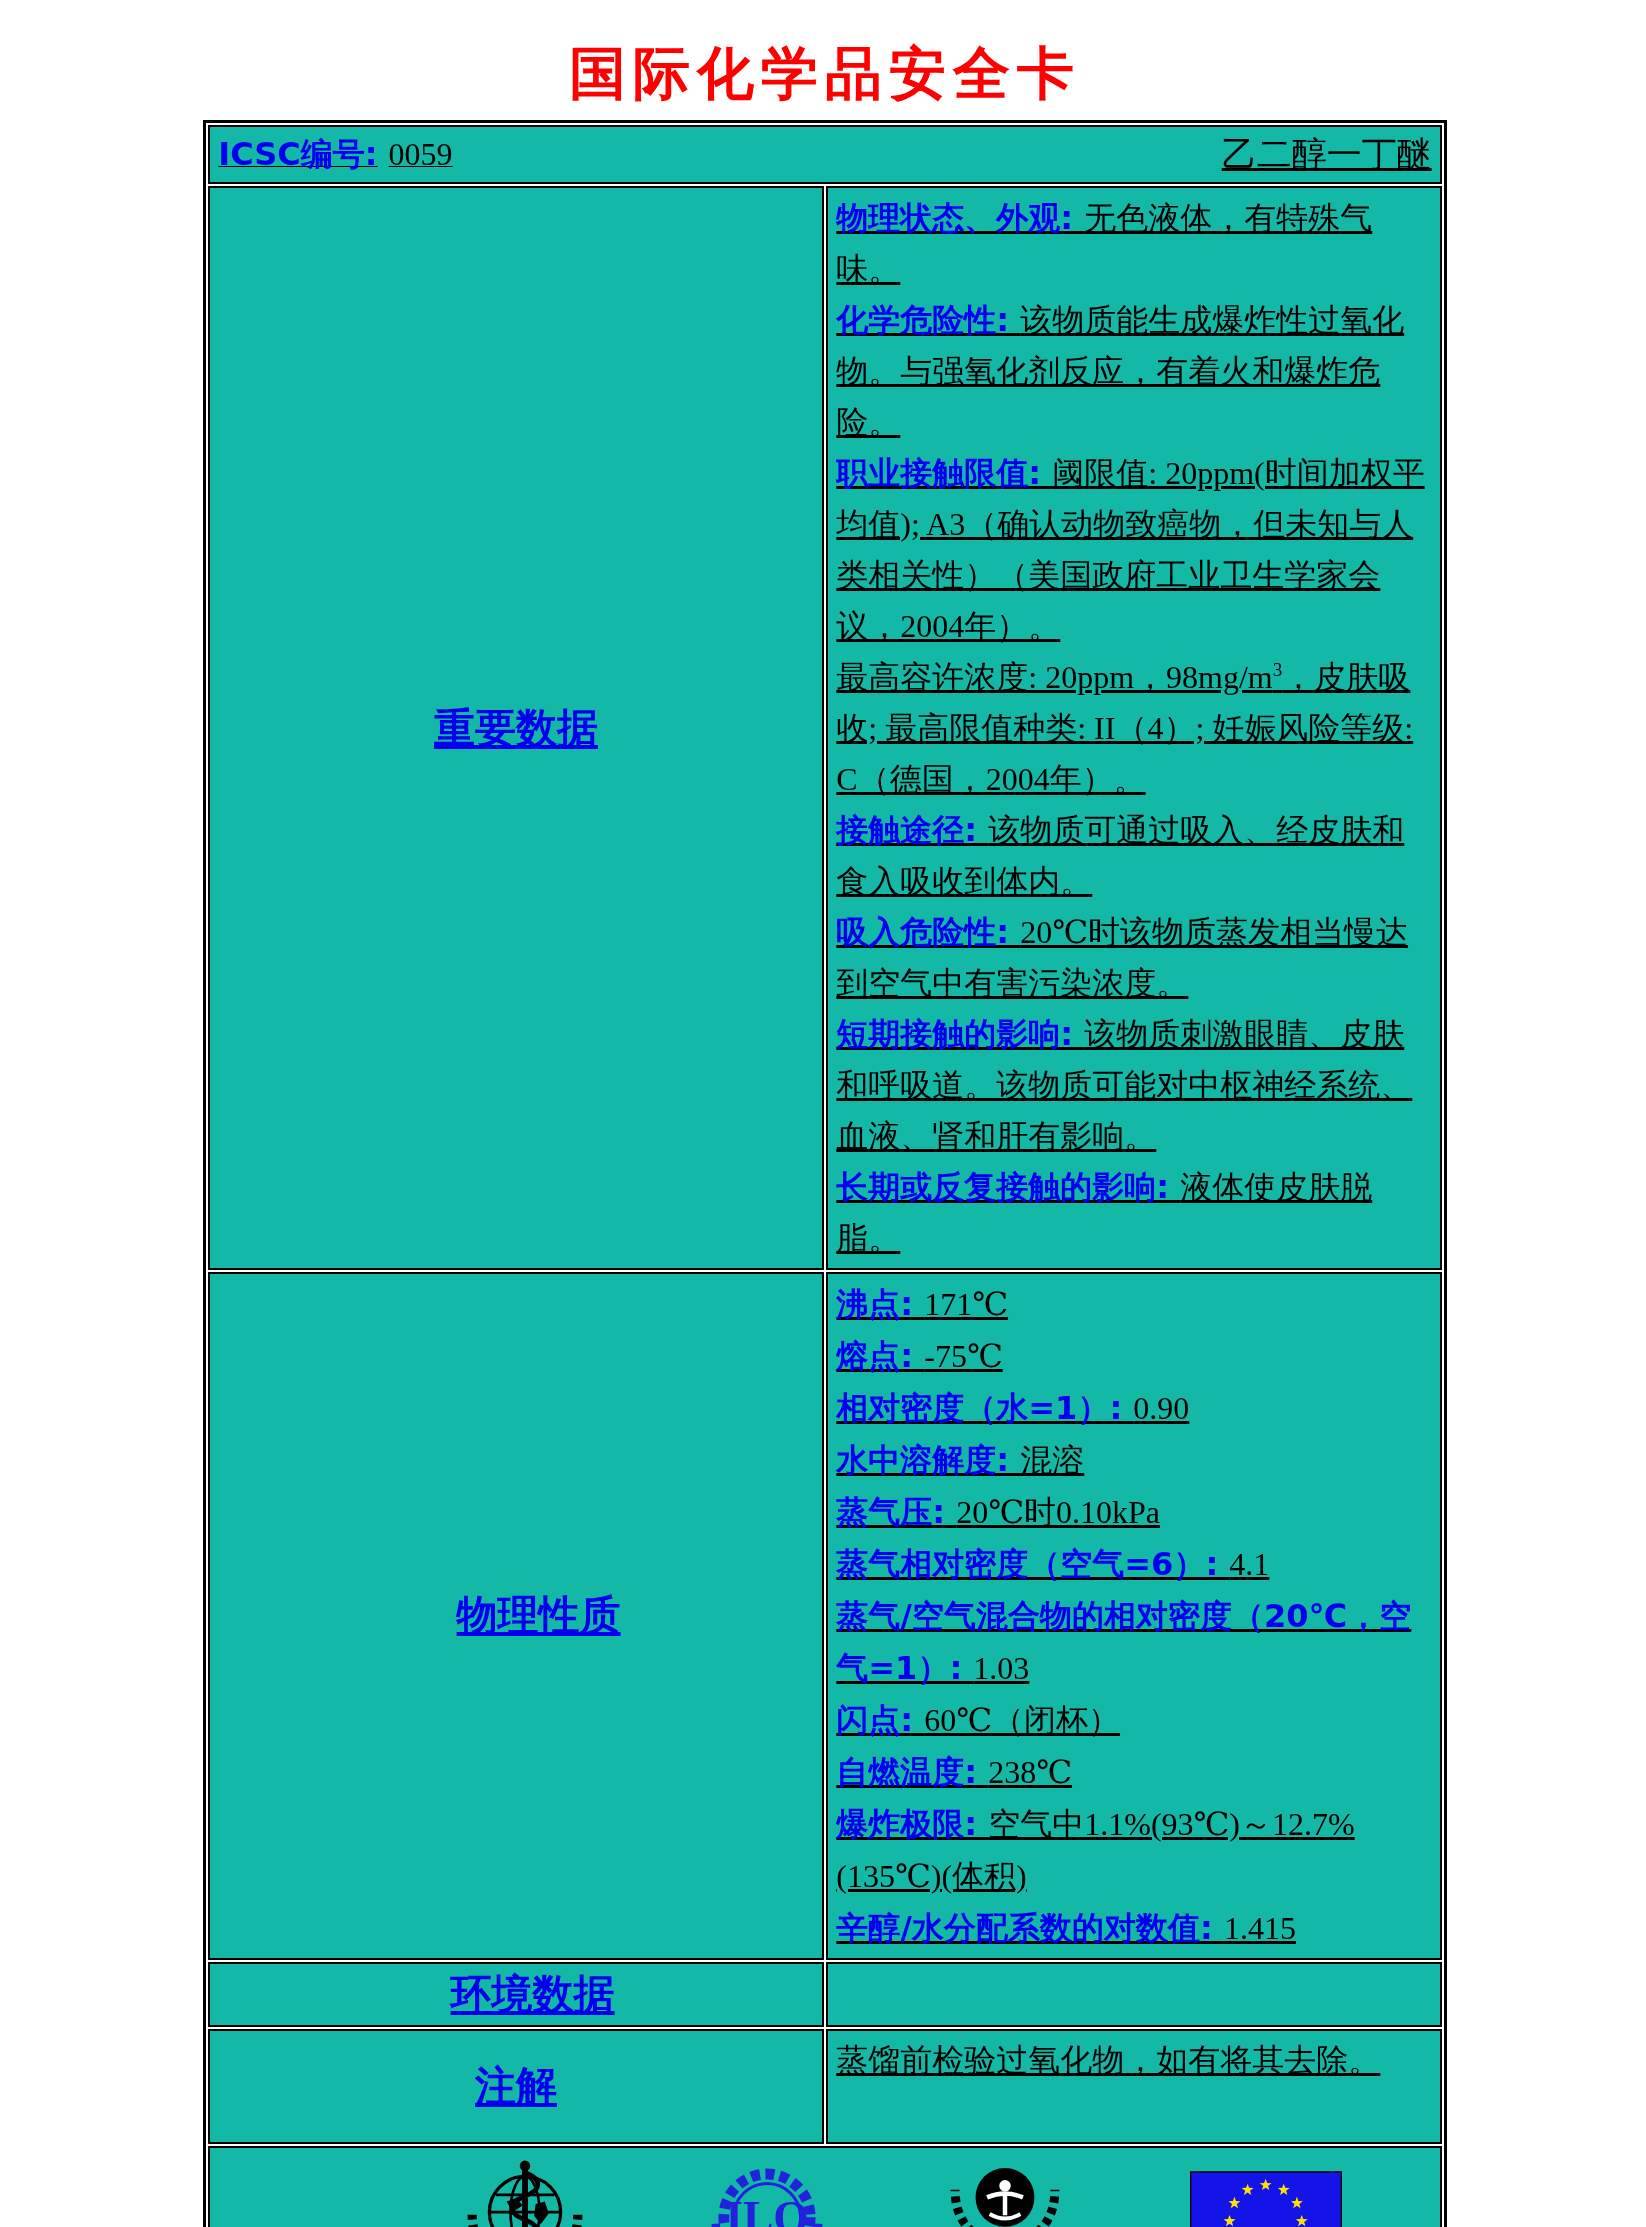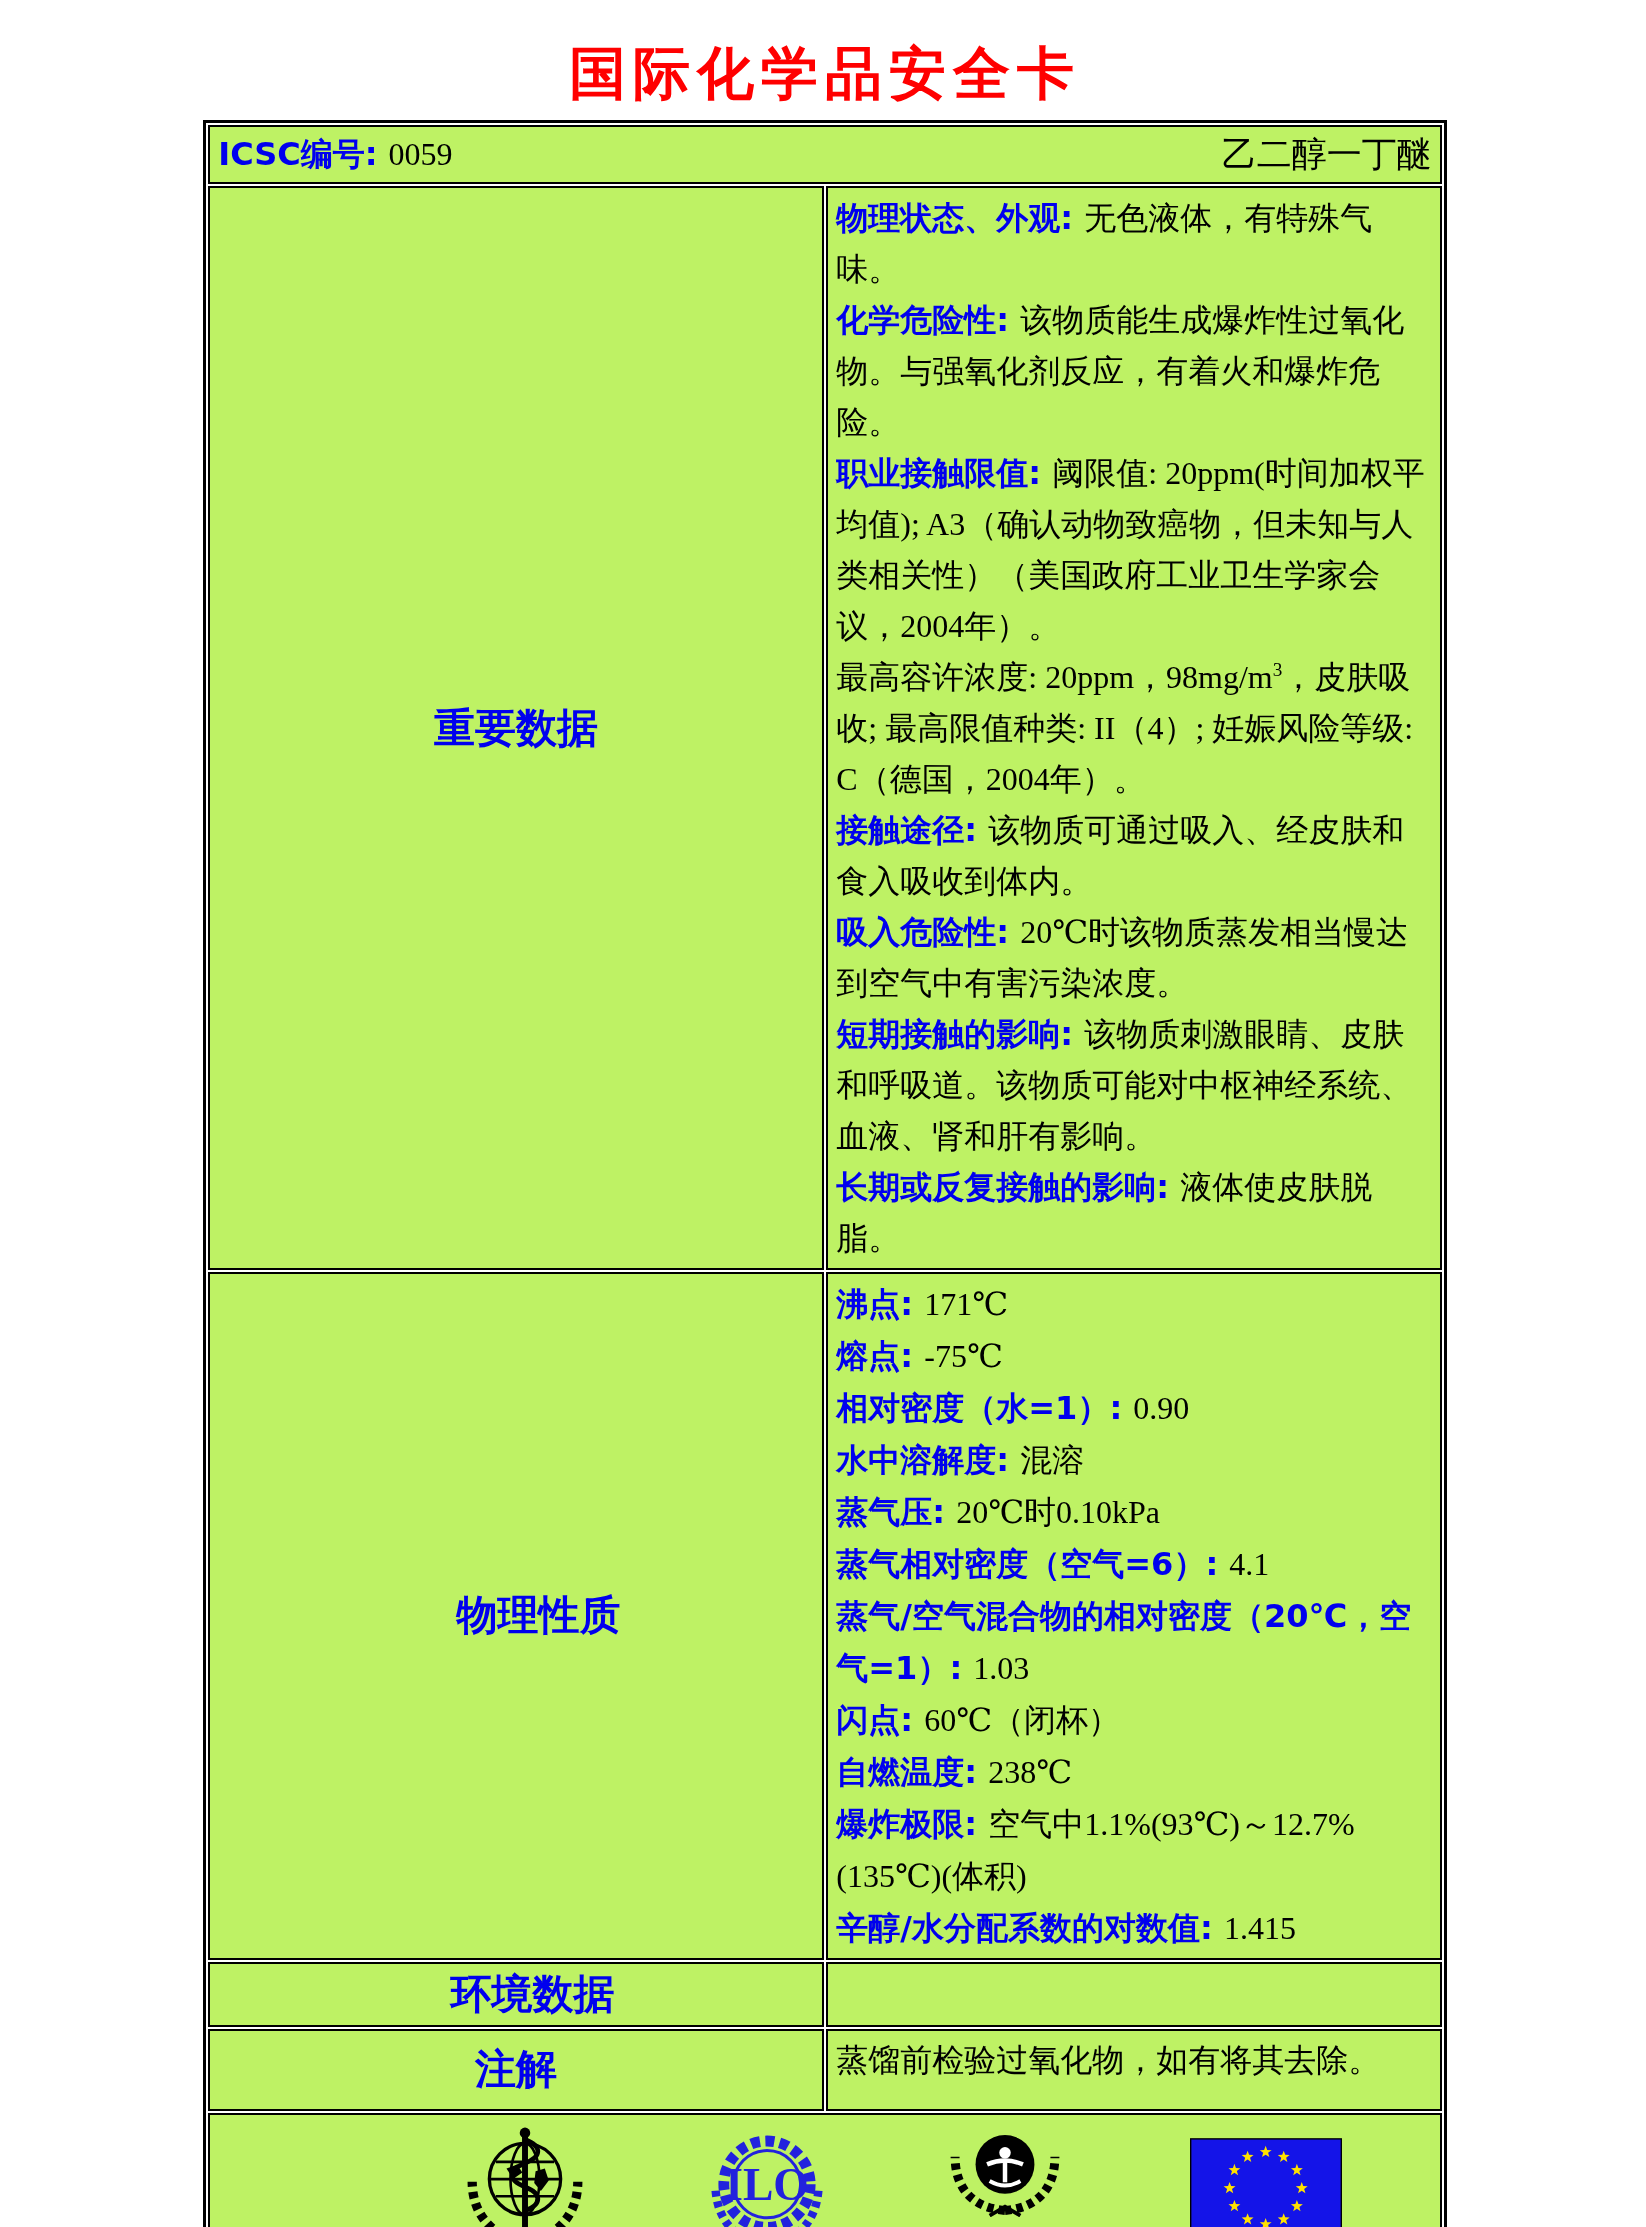--- a/index.html
+++ b/index.html
@@ -19,21 +19,21 @@
   .page-title{
     position:absolute;left:203px;top:36px;width:1244px;margin:0;
     text-align:center;color:var(--red);font-size:57px;font-weight:bold;
     font-family:"DejaVu Sans","Liberation Sans",sans-serif;letter-spacing:7px;
   }
   table.card{
     position:absolute;left:203px;top:120px;width:1244px;
     border:3.5px solid #000;border-collapse:separate;border-spacing:2.8px;
     background:#fff;table-layout:fixed;
   }
-  td{border:2.1px solid #000;vertical-align:top;background:#bef264;padding:4.2px 8.3px;}
+  td{border:2.1px solid #000;vertical-align:top;background:#14b8a6;padding:4.2px 8.3px;text-decoration:underline;}
   td.lblcol{
     width:171px;text-align:center;vertical-align:middle;
     color:var(--blue);font-weight:bold;font-size:41px;
     font-family:"DejaVu Sans","Liberation Sans",sans-serif;padding:2.8px 2.8px;
   }
   
   .hdr-cell{vertical-align:middle;height:58px;}
   .hdr-flex{display:flex;justify-content:space-between;align-items:center;width:100%;}
   .icsc-label{
     color:var(--blue);font-weight:bold;font-size:32px;
@@ -106,21 +106,21 @@
           <div class="para"><span class="run-label">辛醇/水分配系数的对数值: </span><span>1.415</span></div>
         </td>
   </tr>
 
   <tr>
     <td class="lblcol" style="height:39px;padding-left:36px;">环境数据</td>
     <td class="content"></td>
   </tr>
 
   <tr>
-    <td class="lblcol" style="height:82px;">注解</td>
+    <td class="lblcol" style="height:115px;">注解</td>
     <td class="content">
           <div class="para"><span>蒸馏前检验过氧化物，如有将其去除。</span></div>
         </td>
   </tr>
 
 
   <tr>
     <td colspan="2" class="logos-cell">
 
       <svg class="logo who-logo" width="132" height="128" viewBox="0 0 100 96">

